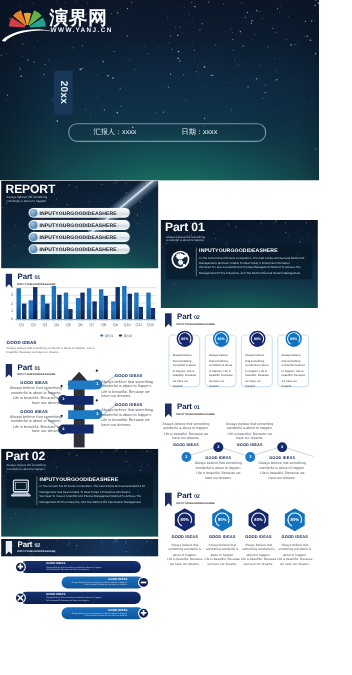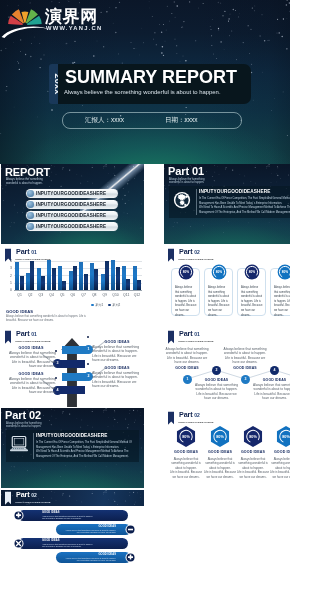--- a/index.html
+++ b/index.html
@@ -34,21 +34,21 @@
   .t-main{position:absolute;left:7px;top:4px;color:#fff;font-size:18px;font-weight:bold;line-height:18px;letter-spacing:0;white-space:nowrap;}
   .t-sub{position:absolute;left:6px;top:25px;color:#d9e3ea;font-size:5.9px;line-height:7px;white-space:nowrap;}
   .infopill{position:absolute;left:62px;top:112px;width:178px;height:15px;
      border:1px solid rgba(205,228,230,0.55);border-radius:8px;}
   .infopill .l{position:absolute;left:22px;top:3px;font-size:6.5px;color:#e7f1f2;white-space:nowrap;}
   .infopill .r{position:absolute;left:102px;top:3px;font-size:6.5px;color:#e7f1f2;white-space:nowrap;}
 
   
   .grid{position:absolute;left:0;top:164px;width:290px;height:450px;}
   .slide{position:absolute;width:143px;height:80px;overflow:hidden;background:#fff;}
-  .slide.c0{left:1px;} .slide.c1{left:164px;}
+  .slide.c0{left:1px;} .slide.c1{left:146px;margin-top:36px;}
   .slide.r0{top:0px;} .slide.r1{top:81px;} .slide.r2{top:163px;}
   .slide.r3{top:244px;} .slide.r4{top:326px;}
 
   
   .skybg{position:absolute;inset:0;
     background:
       radial-gradient(60% 60% at 62% 118%, rgba(26,126,92,0.9) 0%, rgba(22,112,95,0.6) 40%, rgba(20,100,95,0.15) 75%, rgba(20,100,95,0) 100%),
       linear-gradient(165deg,#0a1628 0%, #0d2238 38%, #103347 70%, #14424b 100%);}
   .skybg2{position:absolute;inset:0;
     background:
@@ -485,24 +485,20 @@
         <path d="M55.0 46.7 L85.3 27.2 A42.0 42.0 0 0 1 91.9 47.7 L56.0 49.7 Z" fill="#21a392" transform="translate(0,2)"></path>
         <path d="M-8 82 C14 54 86 50 108 62 C82 54 20 60 -1 84 Z" fill="#ffffff"></path>
       </svg>
     </div>
     <div class="logo-cn">演界网</div>
     <div class="logo-url">WWW.YANJ.CN</div>
 
     <div class="yearbox">
       <span>20xx</span>
     </div>
-    <div class="titlebox">
-      <div class="t-main">SUMMARY REPORT</div>
-      <div class="t-sub">Always believe the something wonderful is about to happen.</div>
-    </div>
     <div class="infopill">
       <div class="l">汇报人：xxxx</div>
       <div class="r">日期：xxxx</div>
     </div>
   </div>
   <div class="grid">
 
    <div class="slide c0 r0">
      <div class="skybg"></div>
      <svg class="ministars" width="143" height="80" viewBox="0 0 143 80">

